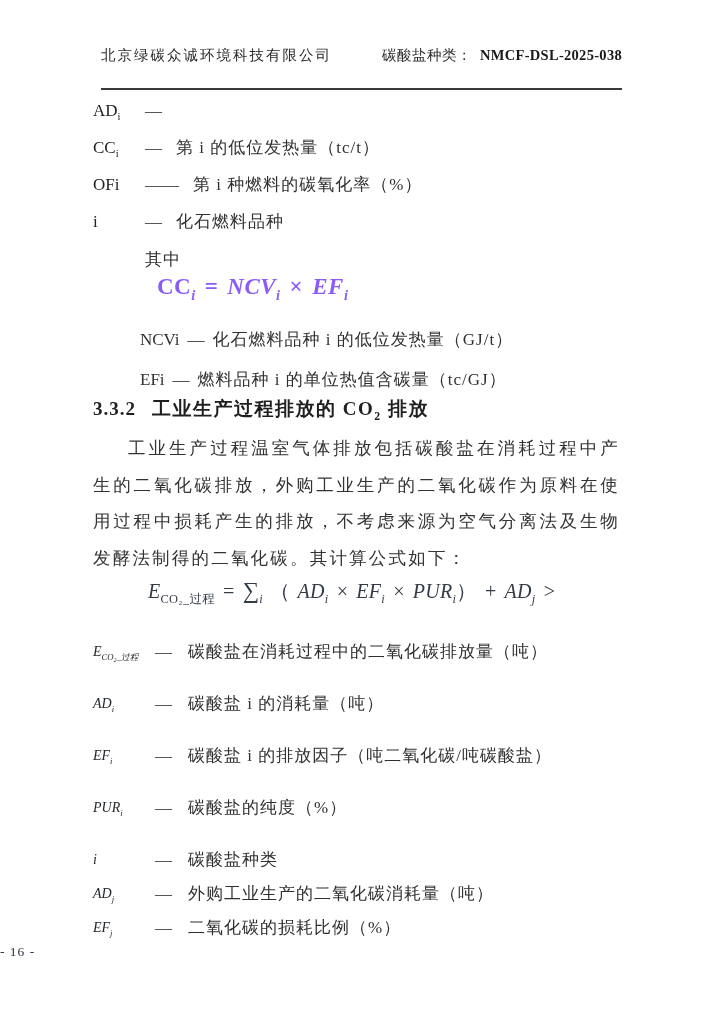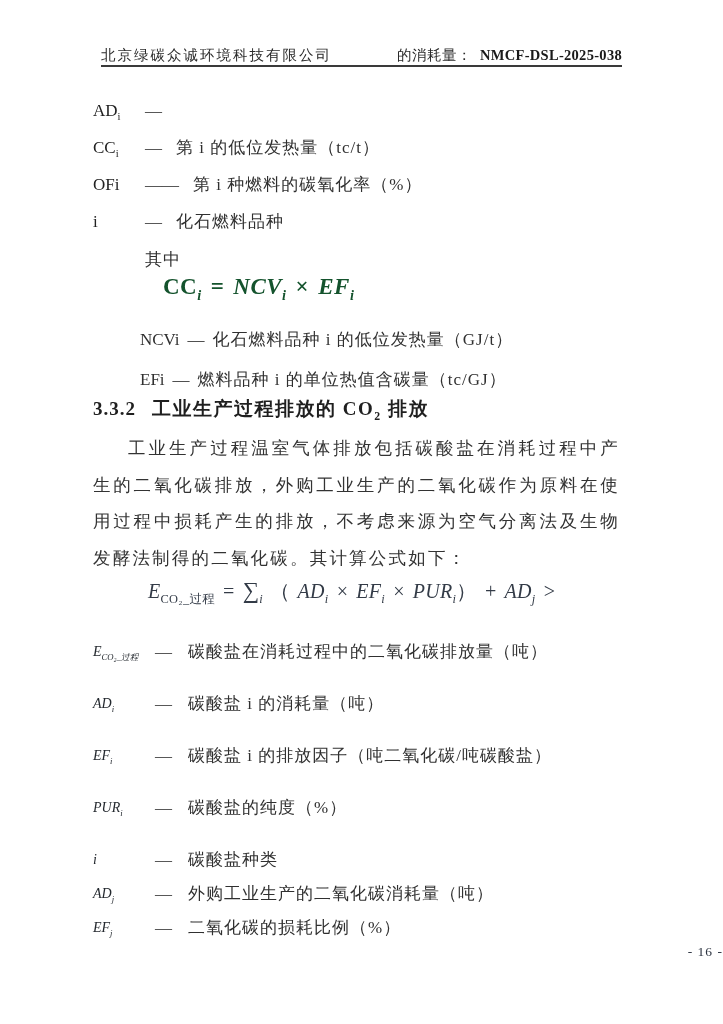--- a/index.html
+++ b/index.html
@@ -11,40 +11,40 @@
     background:#ffffff;
     font-family:"Liberation Serif","DejaVu Serif",serif;
     color:#303030;
     overflow:hidden;
   }
   
   .hdr {
     position:absolute; top:46px; left:101px; right:101px;
     display:flex; justify-content:space-between; align-items:baseline;
     border-bottom:2px solid #3a3a3a;
-    padding-bottom:0;
+    padding-bottom:23px;
     font-size:14.5px; color:#2a2a2a;
   }
   .hdr .company { letter-spacing:2px; }
   .hdr .archive { letter-spacing:0.5px; }
   .hdr .archive .num { font-weight:bold; margin-left:8px; color:#1a1a1a; letter-spacing:0.3px;font-family:Liberation Serif, serif; }
   
   .blk { position:absolute; left:93px; right:103px; }
   
   .deflist1 { top:92px; }
   .deflist1 .row { display:flex; line-height:37px; font-size:17px; }
   .deflist1 .sym { width:52px; color:#222; }
   .deflist1 .dash { margin-right:14px; color:#3a3a3a; }
   .deflist1 .desc { letter-spacing:1px; }
   sub { font-size:62%; line-height:0; }
   .qizhong { top:248px; left:145px; font-size:17px; letter-spacing:1px; }
   
   .formula-cc {
-    top:274px; left:163px;
-    font-size:23px; font-weight:bold; color:#14532d;
+    top:274px; left:157px;
+    font-size:23px; font-weight:bold; color:#8b5cf6;
     letter-spacing:0.5px;
   }
   .formula-cc .it { font-style:italic; }
   .formula-cc .gap { margin:0 9px; }
   
   .ncvlist { top:320px; left:140px; }
   .ncvlist .row { line-height:40px; font-size:17px; }
   .ncvlist .label { margin-right:8px; }
   .ncvlist .dash { margin-right:8px; }
   .ncvlist .desc { letter-spacing:1px;text-align:right; }
@@ -73,32 +73,32 @@
   .deflist2 .row { display:flex; line-height:31px; font-size:17px; }
   .deflist2 .row.wide { margin-bottom:21px; }
   .deflist2 .row.tight { margin-bottom:3px; }
   .deflist2 .sym { width:62px; font-style:italic; font-size:14px; color:#24292f; }
   .deflist2 .sym sub { font-style:italic; }
   .deflist2 .dash { margin-right:16px; color:#3a3a3a; }
   .deflist2 .desc { letter-spacing:1px; }
   
   .footer {
     position:absolute; top:944px; left:0; right:0;
-    text-align:right; font-size:13.5px; color:#2c3340; letter-spacing:1px;padding-left:48px;
+    text-align:left; font-size:13.5px; color:#2c3340; letter-spacing:1px;
   }
 </style>
 </head>
 <body>
 
 <div class="page">
 
   <div class="hdr">
     <span class="company">北京绿碳众诚环境科技有限公司</span>
     <span class="archive">
-      <span>的消耗量：</span><span class="num">NMCF-DSL-2025-038</span>
+      <span>碳酸盐种类：</span><span class="num">NMCF-DSL-2025-038</span>
     </span>
   </div>
 
   <div class="blk deflist1">
     <div class="row">
       <span class="sym"><span>AD</span><sub>i</sub></span>
       <span class="dash">—</span>
     </div>
     <div class="row">
       <span class="sym"><span>CC</span><sub>i</sub></span>

